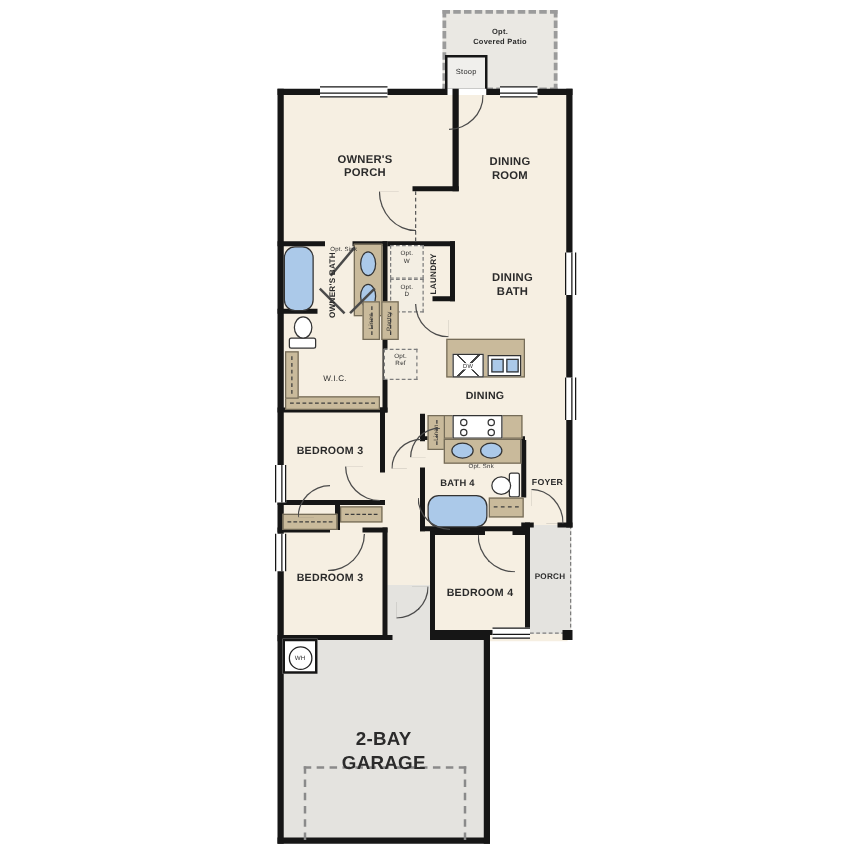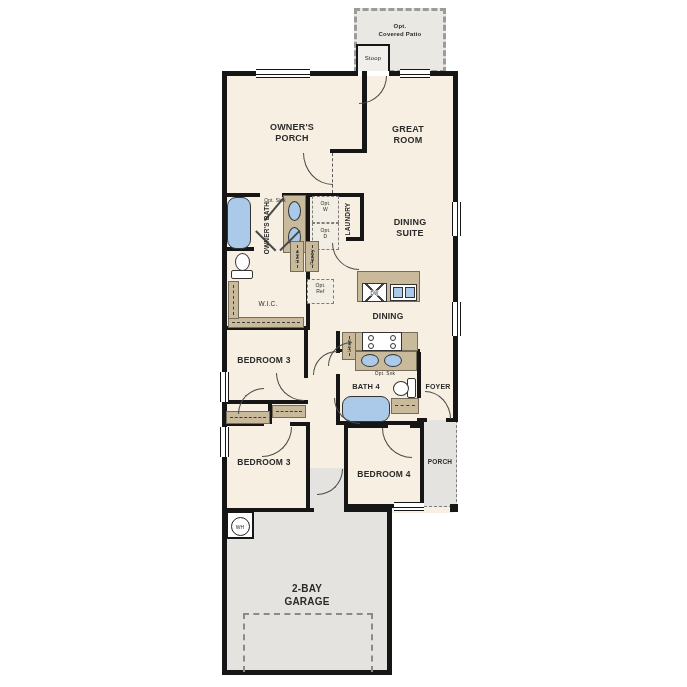--- a/index.html
+++ b/index.html
@@ -193,29 +193,29 @@
   <div class="abs arc tl" style="left:313px;top:351px;width:24px;height:24px;"></div>
   <div class="abs arc bl" style="left:276px;top:373px;width:28px;height:28px;"></div>
   <div class="abs arc tl" style="left:238px;top:388px;width:26px;height:26px;"></div>
   <div class="abs arc bl" style="left:334px;top:398px;width:26px;height:26px;"></div>
   <div class="abs arc br" style="left:262px;top:427px;width:30px;height:30px;"></div>
   <div class="abs arc bl" style="left:382px;top:428px;width:30px;height:30px;"></div>
   <div class="abs arc br" style="left:317px;top:469px;width:26px;height:26px;"></div>
   <div class="abs arc tr" style="left:425px;top:391px;width:26px;height:28px;"></div>
 
   <div class="abs lbl" style="left:258px;top:122px;width:68px;font-size:9px;">OWNER'S PORCH</div>
-  <div class="abs lbl" style="left:377px;top:124px;width:62px;font-size:9px;">GREAT ROOM</div>
+  <div class="abs lbl" style="left:377px;top:124px;width:62px;font-size:9px;">DINING ROOM</div>
   <div class="abs lbl v" style="left:237px;top:224px;width:60px;font-size:6.5px;">OWNER'S BATH</div>
   <div class="abs lbl" style="left:263px;top:198px;width:24px;font-size:4.8px;font-weight:normal;">Opt. Sink</div>
   <div class="abs lbl v" style="left:318px;top:215px;width:60px;font-size:6.5px;">LAUNDRY</div>
-  <div class="abs lbl" style="left:381px;top:217px;width:58px;font-size:9px;">DINING SUITE</div>
+  <div class="abs lbl" style="left:381px;top:217px;width:58px;font-size:9px;">DINING BATH</div>
   <div class="abs lbl" style="left:238px;top:300px;width:60px;font-size:6.5px;font-weight:normal;">W.I.C.</div>
   <div class="abs lbl" style="left:350px;top:311px;width:76px;font-size:8.5px;">DINING</div>
   <div class="abs lbl" style="left:224px;top:355px;width:80px;font-size:8.5px;">BEDROOM 3</div>
   <div class="abs lbl" style="left:362px;top:371px;width:46px;font-size:4.8px;font-weight:normal;">Opt. Snk</div>
   <div class="abs lbl" style="left:341px;top:382px;width:50px;font-size:7.5px;">BATH 4</div>
   <div class="abs lbl" style="left:419px;top:383px;width:38px;font-size:7px;">FOYER</div>
   <div class="abs lbl" style="left:222px;top:457px;width:84px;font-size:8.5px;">BEDROOM 3</div>
   <div class="abs lbl" style="left:346px;top:469px;width:76px;font-size:8.5px;">BEDROOM 4</div>
   <div class="abs lbl" style="left:423px;top:458px;width:34px;font-size:6.5px;">PORCH</div>
-  <div class="abs lbl" style="left:272px;top:583px;width:70px;font-size:10px;">2-BAY GARAGE</div>
+  <div class="abs lbl" style="left:272px;top:583px;width:70px;font-size:15px;">2-BAY GARAGE</div>
 
 </div>
 
 </body></html>

